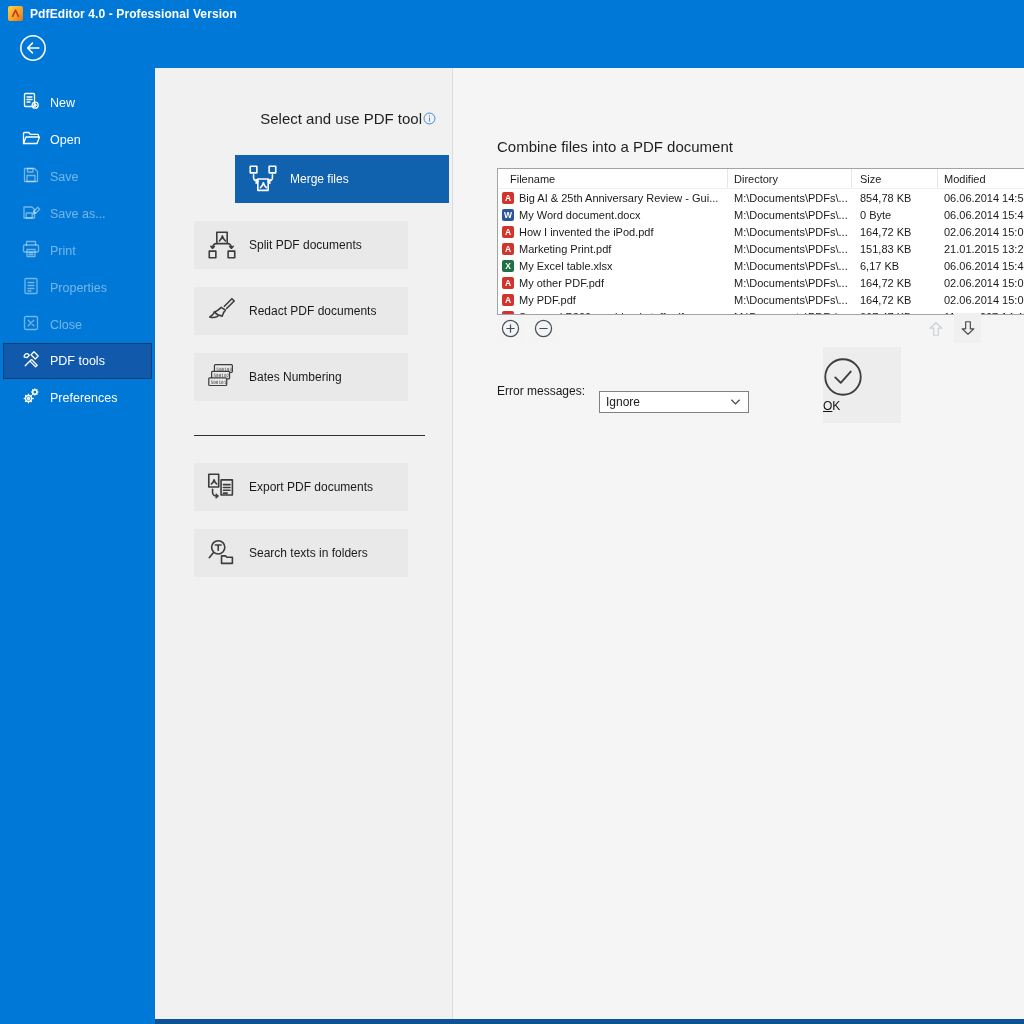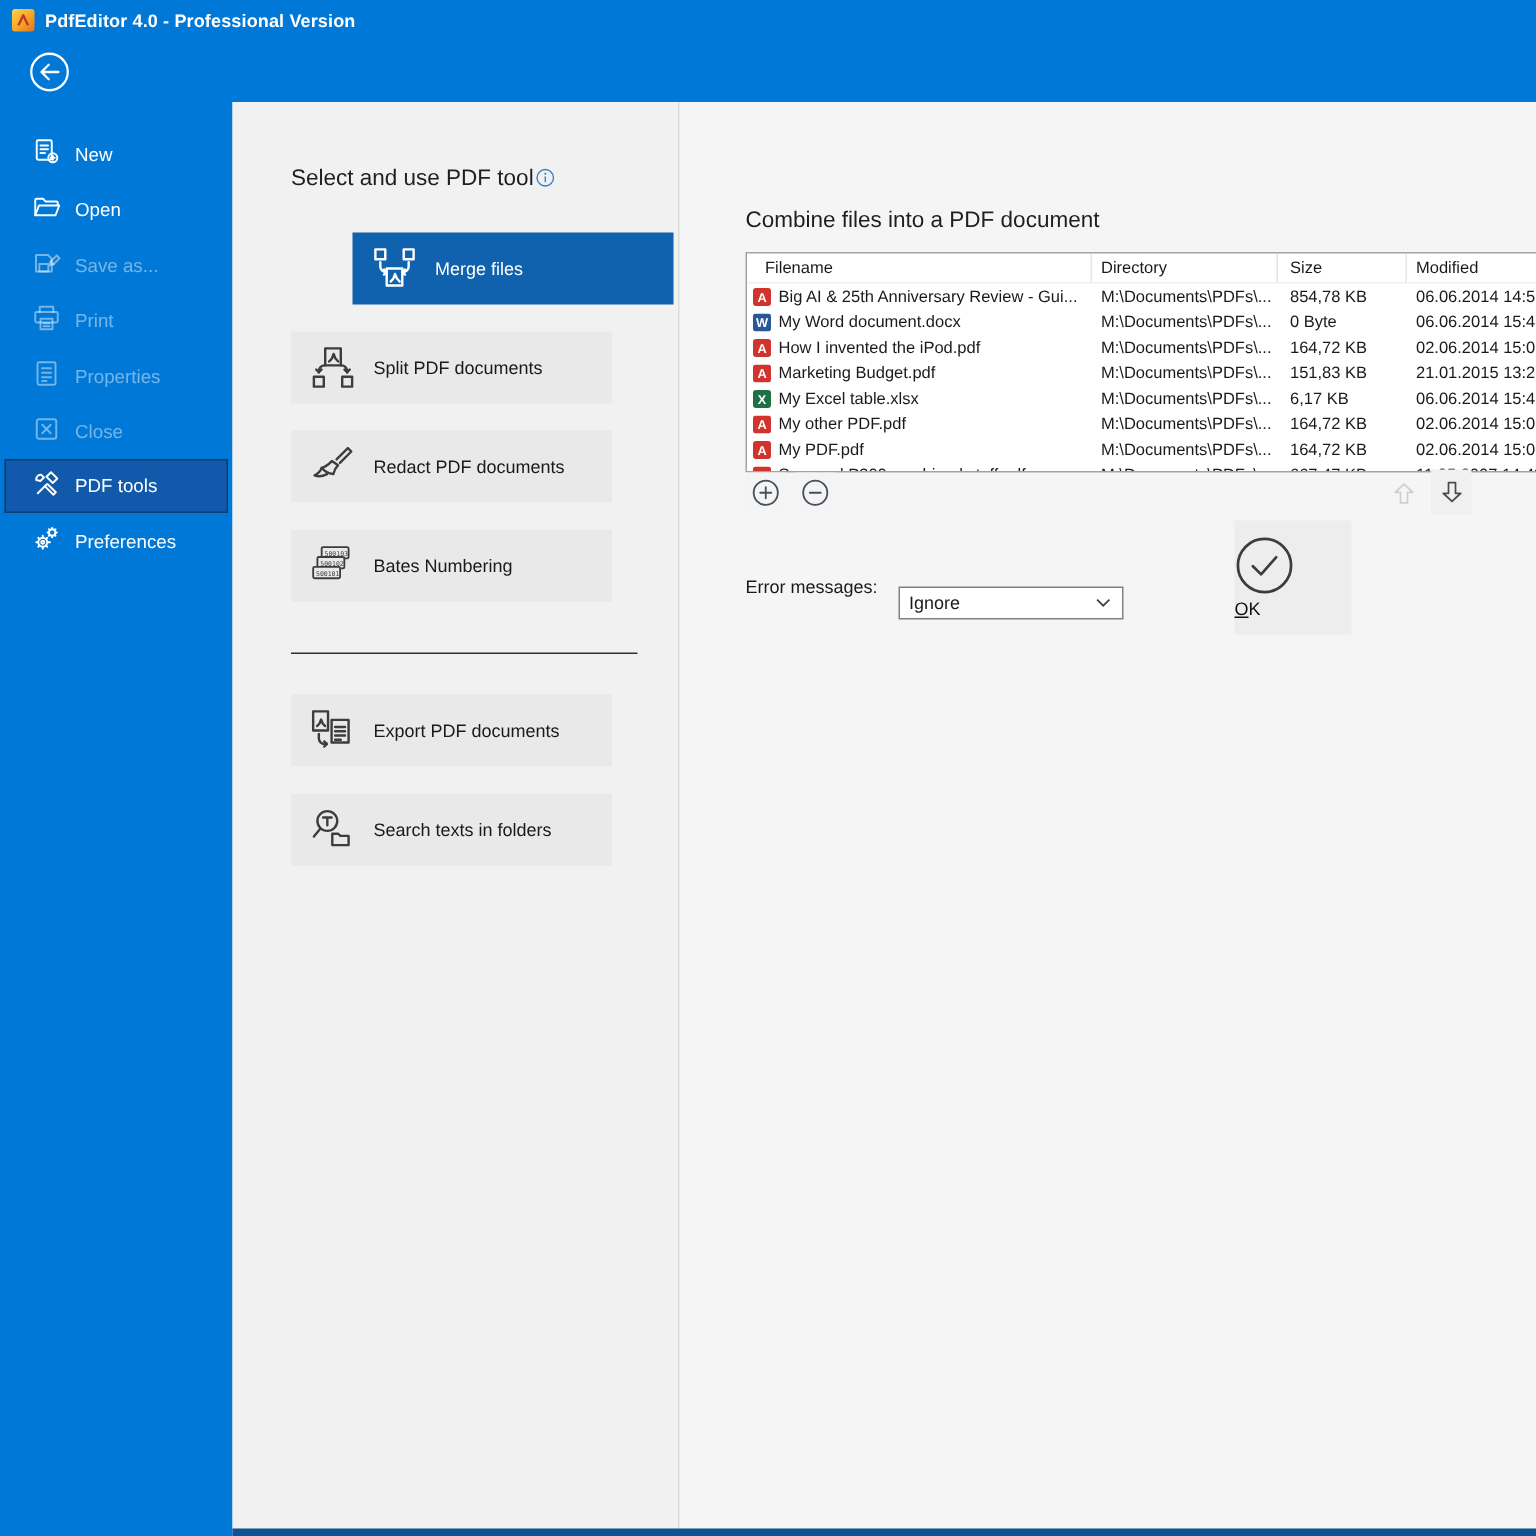--- a/index.html
+++ b/index.html
@@ -18,21 +18,21 @@
   .back-btn svg{width:28px;height:28px;display:block;}
   
   .side-items{position:absolute;left:0;top:84px;width:155px;z-index:5;}
   .side-item{height:37px;display:flex;align-items:center;gap:9px;padding-left:18px;margin:0 3px;
              color:#fff;font-size:12.5px;box-sizing:border-box;}
   .side-item svg{width:20px;height:20px;flex:none;}
   .side-item.disabled{color:rgba(255,255,255,.45);}
   .side-item.selected{background:var(--sel-side,#1159aa);border:1px solid #0a3e74;height:36px;padding-left:17px;}
   
   .tools-panel{position:absolute;left:155px;top:68px;width:297px;bottom:5px;background:#f1f1f1;z-index:4;}
-  .tools-head-row{display:flex;align-items:flex-start;justify-content:flex-start;margin:42px 15px 0 39px;}
+  .tools-head-row{display:flex;align-items:flex-start;justify-content:flex-end;margin:42px 15px 0 39px;}
   .panel-heading{font-size:15px;font-weight:400;color:#1f1f1f;margin:0;}
   .info-ic{color:#2f7fd0;margin-top:1px;}
   .info-ic svg{width:15px;height:15px;display:block;}
   .tool-list{margin-left:39px;display:flex;flex-direction:column;gap:18px;}
   #tool-list-1{margin-top:28px;}
   .tool-btn{width:214px;height:48px;background:#e9e9e9;display:flex;align-items:center;gap:10px;
             padding-left:11px;box-sizing:border-box;font-size:12px;color:#1a1a1a;text-align:left;}
   .tool-btn svg{width:34px;height:34px;flex:none;color:#3d3d3d;}
   .tool-btn.selected{background:var(--sel-tool,#1061ae);color:#fff;margin-left:41px;}
   .tool-btn.selected svg{color:#fff;}
@@ -111,20 +111,28 @@
       </div>
       <div class="side-item">
         <span><svg viewBox="0 0 20 20" fill="none" stroke="currentColor" stroke-width="1.3" stroke-linecap="round" stroke-linejoin="round">
             <path d="M2.5 15.5V5.5a1 1 0 0 1 1-1h4.2l1.6 1.8h7.2a1 1 0 0 1 1 1v1"></path>
             <path d="M2.5 15.5l2.5-6.5h13.5L16 15.5z"></path>
           </svg></span>
         <span>Open</span>
       </div>
       <div class="side-item disabled">
         <span><svg viewBox="0 0 20 20" fill="none" stroke="currentColor" stroke-width="1.3" stroke-linecap="round" stroke-linejoin="round">
+            <path d="M3.5 3.5h10l3 3v10h-13z"></path>
+            <rect x="6" y="10.5" width="8" height="6"></rect>
+            <rect x="6.5" y="3.5" width="5.5" height="3.5"></rect>
+          </svg></span>
+        <span>Save</span>
+      </div>
+      <div class="side-item disabled">
+        <span><svg viewBox="0 0 20 20" fill="none" stroke="currentColor" stroke-width="1.3" stroke-linecap="round" stroke-linejoin="round">
             <path d="M3 5h8l2.5 2.5V16H3z"></path>
             <rect x="5.2" y="11" width="6" height="5"></rect>
             <path d="M12.8 9.3l4-4 1.9 1.9-4 4z"></path>
             <path d="M12.8 9.3l-.7 2.6 2.6-.7"></path>
           </svg></span>
         <span>Save as...</span>
       </div>
       <div class="side-item disabled">
         <span><svg viewBox="0 0 20 20" fill="none" stroke="currentColor" stroke-width="1.3" stroke-linecap="round" stroke-linejoin="round">
             <path d="M5.5 6V2.5h9V6"></path>
@@ -298,21 +306,21 @@
               <span class="file-ic pdf">A</span>
               <span>How I invented the iPod.pdf</span>
             </div>
             <div class="td">M:\Documents\PDFs\...</div>
             <div class="td size">164,72 KB</div>
             <div class="td">02.06.2014 15:02:</div>
           </div>
           <div class="file-row">
             <div class="td fn">
               <span class="file-ic pdf">A</span>
-              <span>Marketing Budget.pdf</span>
+              <span>Marketing Print.pdf</span>
             </div>
             <div class="td">M:\Documents\PDFs\...</div>
             <div class="td size">151,83 KB</div>
             <div class="td">21.01.2015 13:20:</div>
           </div>
           <div class="file-row">
             <div class="td fn">
               <span class="file-ic excel">X</span>
               <span>My Excel table.xlsx</span>
             </div>

